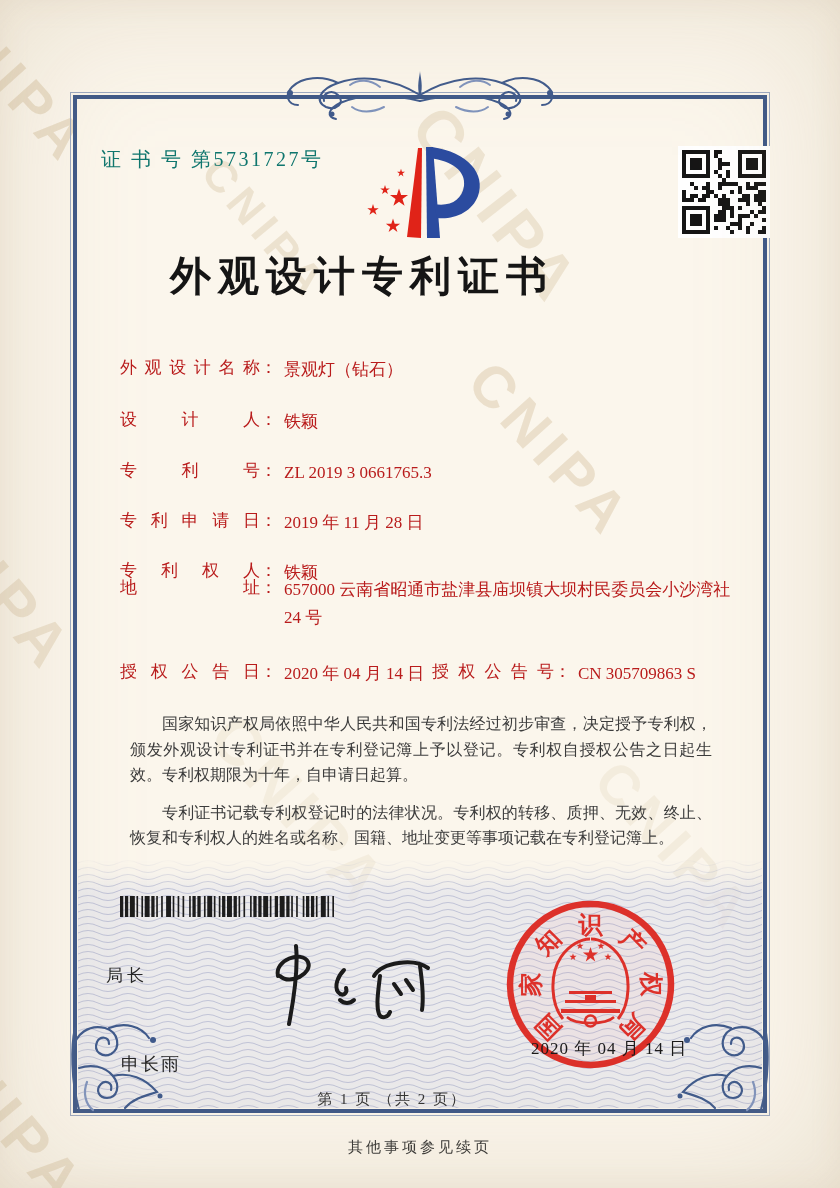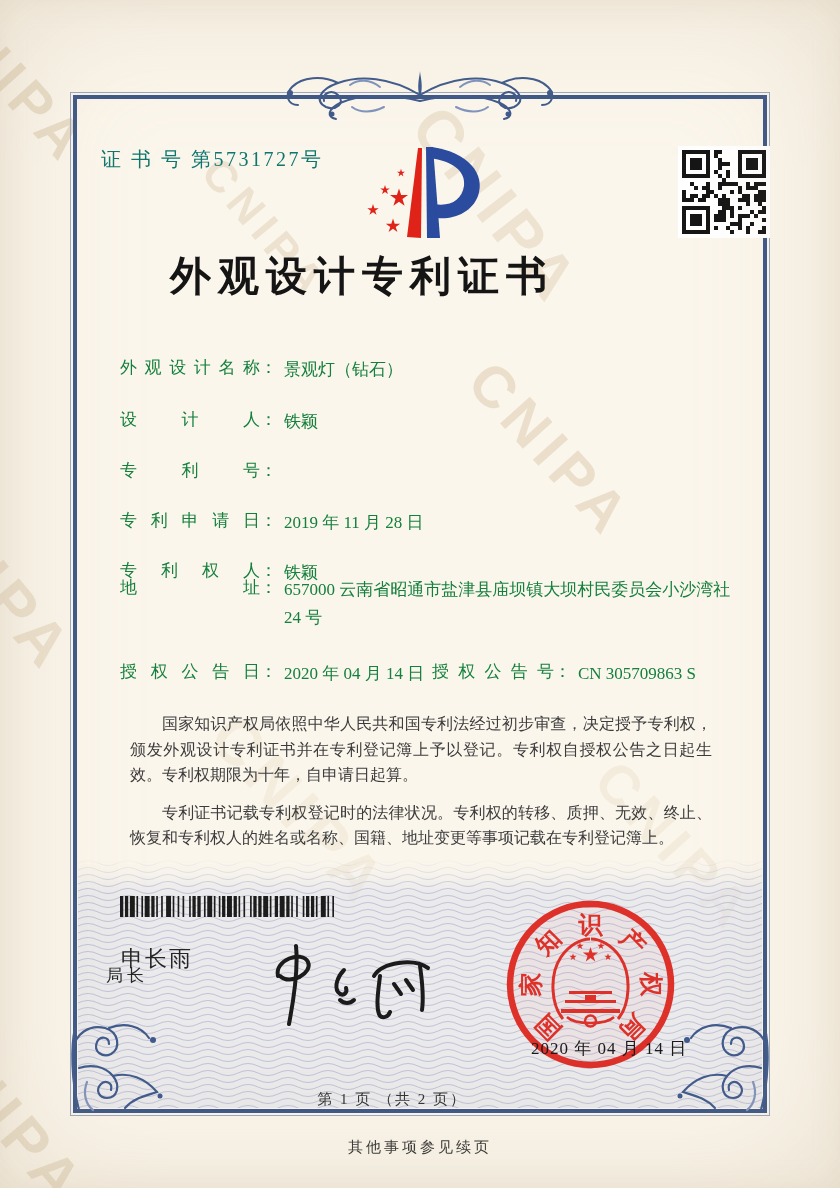--- a/index.html
+++ b/index.html
@@ -24,31 +24,31 @@
   .frame-inner{position:absolute;inset:2px;border:4px solid #3d5787;}
   .orn-top{position:absolute;left:50%;top:-26px;transform:translateX(-50%);}
   .orn-bl{position:absolute;left:-6px;bottom:-10px;}
   .orn-br{position:absolute;right:-6px;bottom:-10px;transform:scaleX(-1);}
   .cert-number{position:absolute;left:101px;top:146px;font-size:20px;letter-spacing:2.5px;color:#0f766e;z-index:4;}
   .logo{position:absolute;left:352px;top:130px;z-index:4;}
   .qr{position:absolute;left:678px;top:146px;width:92px;height:92px;background:#ffffff;padding:0;z-index:4;}
   .qr svg{display:block;margin:4px;}
   .title{position:absolute;left:0;top:249px;width:724px;text-align:center;
     font-size:41px;font-weight:bold;letter-spacing:7px;color:#151515;z-index:4;}
-  .field{position:absolute;left:120px;display:flex;align-items:flex-start;font-size:17px;color:#15803d;z-index:4;}
+  .field{position:absolute;left:120px;display:flex;align-items:flex-start;font-size:17px;color:#b91c1c;z-index:4;}
   .flabel{display:inline-block;width:140px;text-align:justify;text-align-last:justify;}
   .fcolon{display:inline-block;width:17px;}
   .fvalue{display:inline-block;margin-left:7px;max-width:452px;line-height:28px;}
   .group2{left:432px;}
   .group2 .flabel{width:122px;}
   .paras{position:absolute;left:118px;top:699px;width:606px;z-index:4;}
   .paras p{margin:12px;font-size:16px;line-height:25.5px;text-align:justify;text-indent:2em;color:#3c3c3c;}
   .barcode{position:absolute;left:120px;top:896px;z-index:4;}
   .official-title{position:absolute;left:106px;top:964px;font-size:17px;letter-spacing:4px;color:#262626;z-index:4;}
-  .official-name{position:absolute;left:121px;top:944px;font-size:22px;letter-spacing:2px;color:#262626;z-index:4;}
+  .official-name{position:absolute;left:121px;top:1052px;font-size:18px;letter-spacing:2px;color:#262626;z-index:4;}
   .signature{position:absolute;left:256px;top:942px;z-index:5;}
   .seal{position:absolute;left:503px;top:897px;z-index:5;opacity:.93;}
   .seal-date{position:absolute;left:531px;top:1037px;font-size:17px;letter-spacing:1px;color:#1a1a1a;z-index:6;}
   .page-info{position:absolute;left:0;top:1090px;width:784px;text-align:center;font-size:15px;letter-spacing:2px;color:#333;z-index:4;}
   .continuation{position:absolute;left:0;top:1138px;width:840px;text-align:center;font-size:15px;letter-spacing:3px;color:#333;z-index:4;}
   .vignette{position:absolute;inset:0;z-index:8;pointer-events:none;
     box-shadow:inset 0 0 140px rgba(188,167,131,.28), inset 0 0 30px rgba(188,167,131,.15);}
 </style>
 </head>
 <body>
@@ -307,20 +307,21 @@
   <span class="fvalue">景观灯（钻石）</span>
 </div>
 <div class="field" style="top:408px">
   <span class="flabel">设　计　人</span>
     <span class="fcolon">：</span>
   <span class="fvalue">铁颖</span>
 </div>
 <div class="field" style="top:459px">
   <span class="flabel">专　利　号</span>
     <span class="fcolon">：</span>
+  <span class="fvalue">ZL 2019 3 0661765.3</span>
 </div>
 <div class="field" style="top:509px">
   <span class="flabel">专利申请日</span>
     <span class="fcolon">：</span>
   <span class="fvalue">2019 年 11 月 28 日</span>
 </div>
 <div class="field" style="top:559px">
   <span class="flabel">专 利 权 人</span>
     <span class="fcolon">：</span>
   <span class="fvalue">铁颖</span>

